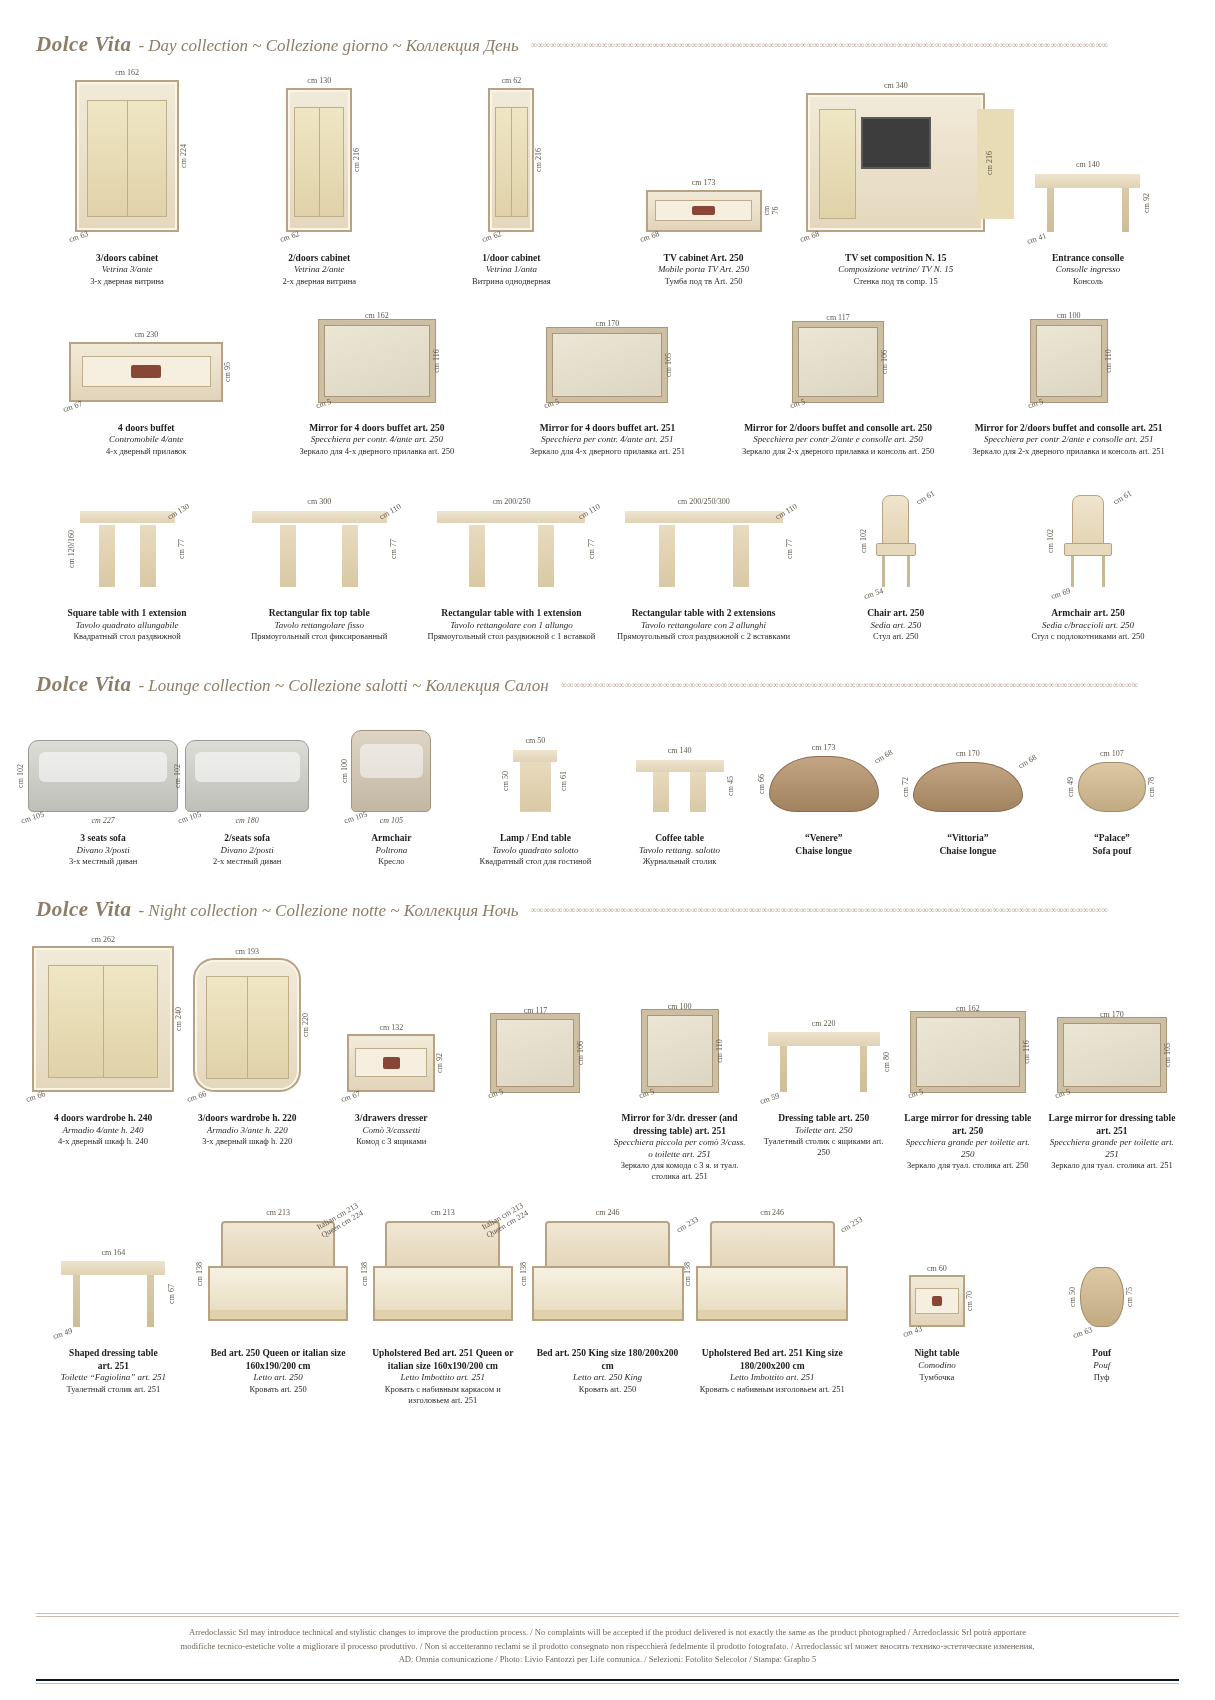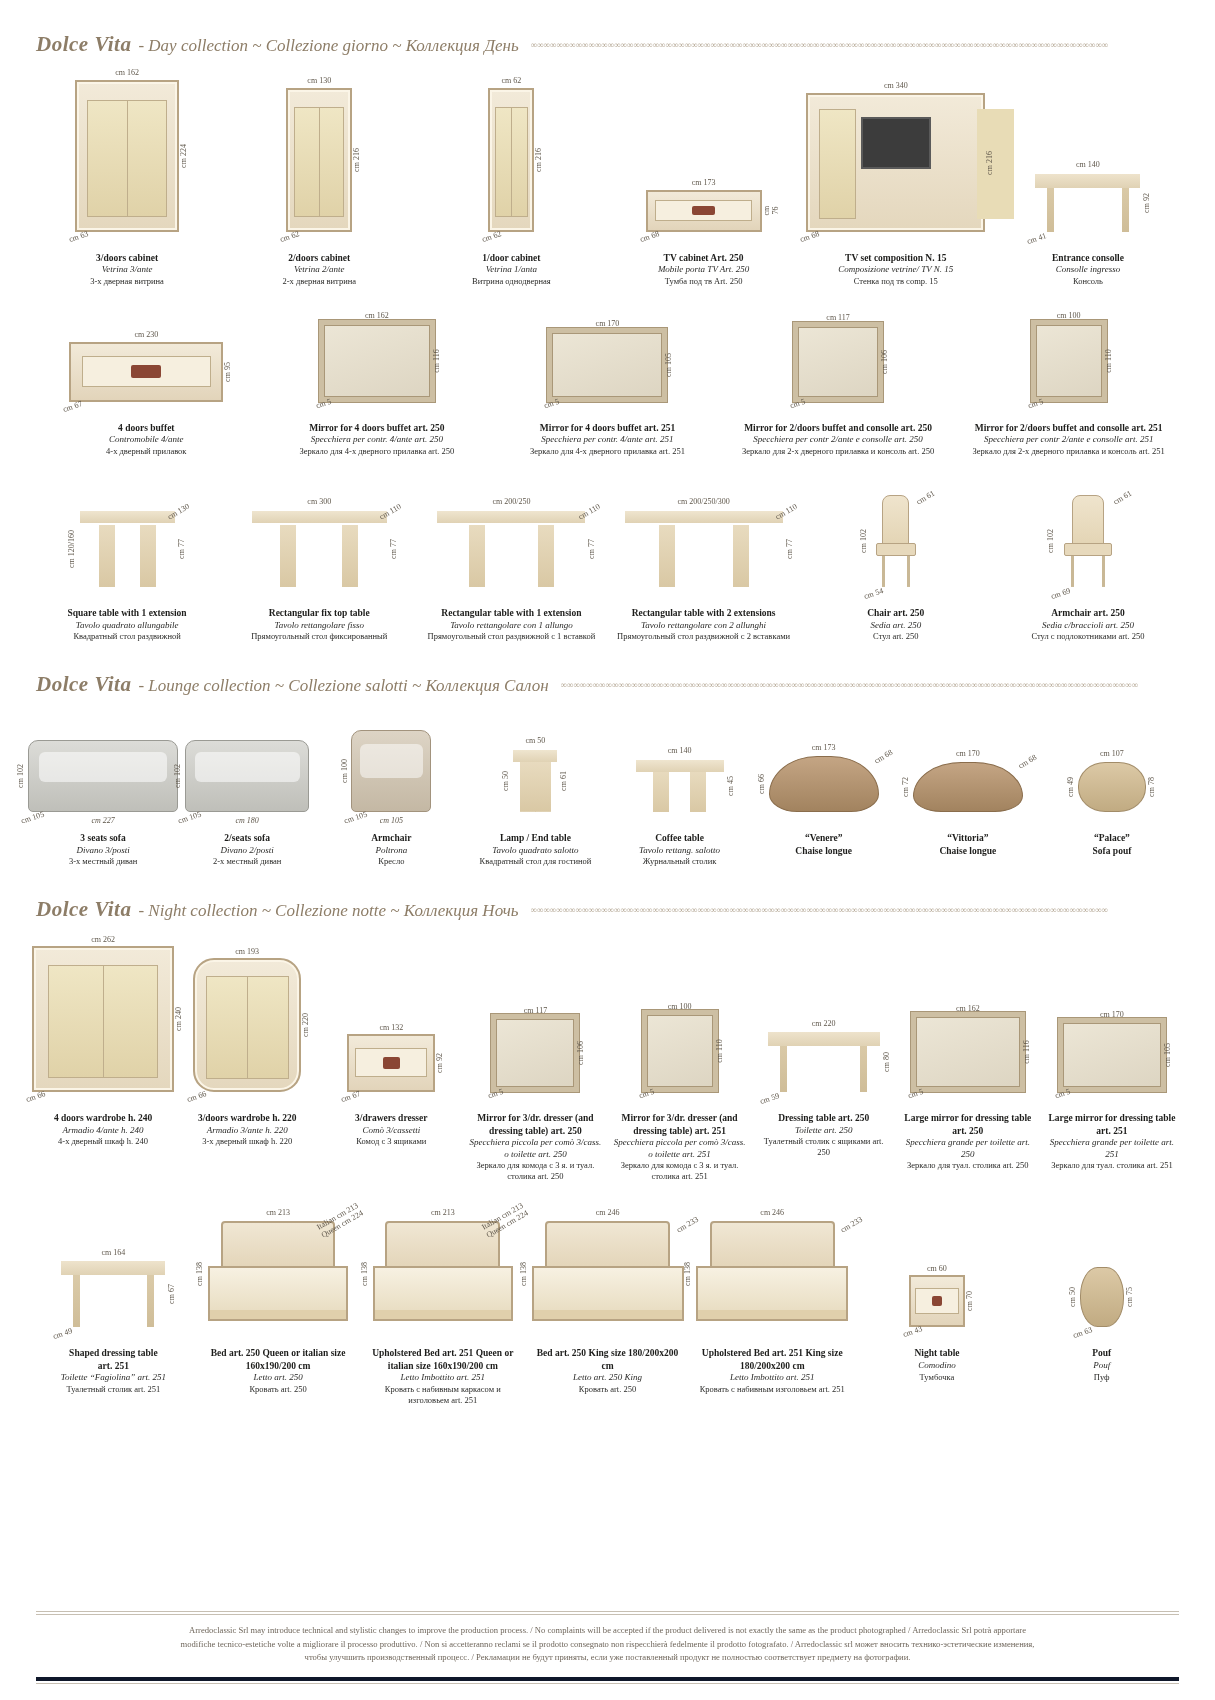--- a/index.html
+++ b/index.html
@@ -50,21 +50,21 @@
   .art-sofa{background:linear-gradient(180deg,#dcdcd8,#bfbfb9);border:1px solid #9a9a94;border-radius:10px 10px 5px 5px;}
   .art-sofa::before{content:"";position:absolute;top:16%;left:7%;right:7%;bottom:42%;background:rgba(255,255,255,.55);border-radius:6px;}
   .art-armchair{background:linear-gradient(180deg,#ddd4c5,#c4b8a4);border:1px solid #a2937d;border-radius:10px 10px 5px 5px;}
   .art-armchair::before{content:"";position:absolute;top:16%;left:10%;right:10%;bottom:42%;background:rgba(255,255,255,.5);border-radius:6px;}
   .art-chaise{background:linear-gradient(180deg,#c4a584,#a2835f);border:1px solid #8a6d4c;border-radius:48% 48% 28% 28% / 75% 75% 35% 35%;}
   .art-pouf{background:linear-gradient(180deg,#dcc9a6,#c1ab82);border:1px solid #a28c68;border-radius:40% / 48%;}
   .art-bed::before{content:"";position:absolute;top:0;left:9%;right:9%;height:46%;background:linear-gradient(#f0e7d4,#e2d3b6);border:2px solid #b7a383;border-radius:4px 4px 0 0;}
   .art-bed::after{content:"";position:absolute;top:42%;left:0;right:0;bottom:6%;background:linear-gradient(#f7f1e2,#e6dabd);border:2px solid #b7a383;box-shadow:inset 0 -9px 0 0 #e0d0ac;}
   
   .footer-wrap{position:absolute;left:36px;right:36px;bottom:16px;border-top:1px solid #c7bfb2;border-bottom:1px solid #c7bfb2;padding:2px 0;}
-  .footer{border-top:1px solid #c7bfb2;border-bottom:4px solid #0f172a;padding:9px 8px 12px 8px;}
+  .footer{border-top:1px solid #c7bfb2;border-bottom:2px solid #0f172a;padding:9px 8px 12px 8px;}
   .foot-line{font-size:8.6px;color:#6e655a;text-align:center;line-height:1.6;}
 </style>
 </head>
 <body>
 
 <div class="page" id="page-root">
     <div class="section">
       <div class="sec-head">
         <span class="brand">Dolce Vita</span>
         <span class="sub">- Day collection ~ Collezione giorno ~ Коллекция День</span>
@@ -487,26 +487,20 @@
           </div>
         </div>
         <div class="cell">
           <div class="zone" style="height: 150px;">
             <div class="art art-mirror" style="width: 78px; height: 68px;">
               <span class="dim dim-top">cm 117</span>
               <span class="dim dim-right">cm 106</span>
               <span class="dim dim-bottom">cm 5</span>
             </div>
           </div>
-          <div class="cap">
-            <div class="cap-en">Mirror for 3/dr. dresser (and dressing table) art. 250</div>
-            <div class="cap-it">Specchiera piccola per comò 3/cass. o toilette art. 250</div>
-            <div class="cap-ru">Зеркало для комода
-с 3 я. и туал. столика art. 250</div>
-          </div>
         </div>
         <div class="cell">
           <div class="zone" style="height: 150px;">
             <div class="art art-mirror" style="width: 66px; height: 72px;">
               <span class="dim dim-top">cm 100</span>
               <span class="dim dim-right">cm 110</span>
               <span class="dim dim-bottom">cm 5</span>
             </div>
           </div>
           <div class="cap">
@@ -667,15 +661,15 @@
           </div>
         </div>
       </div>
     </div>
   </div>
 
 <div class="footer-wrap">
   <div class="footer" id="footer-lines">
       <div class="foot-line">Arredoclassic Srl may introduce technical and stylistic changes to improve the production process. / No complaints will be accepted if the product delivered is not exactly the same as the product photographed / Arredoclassic Srl potrà apportare</div>
       <div class="foot-line">modifiche tecnico-estetiche volte a migliorare il processo produttivo. / Non si accetteranno reclami se il prodotto consegnato non rispecchierà fedelmente il prodotto fotografato. / Arredoclassic srl может вносить технико-эстетические изменения,</div>
-      <div class="foot-line">чтобы улучшить производственный процесс. / Рекламации не будут приняты, если уже поставленный продукт не полностью соответствует предмету на фотографии.</div>
+      <div class="foot-line">AD: Omnia comunicazione / Photo: Livio Fantozzi per Life comunica. / Selezioni: Fotolito Selecolor / Stampa: Grapho 5</div>
     </div>
 </div>
 
 </body></html>

